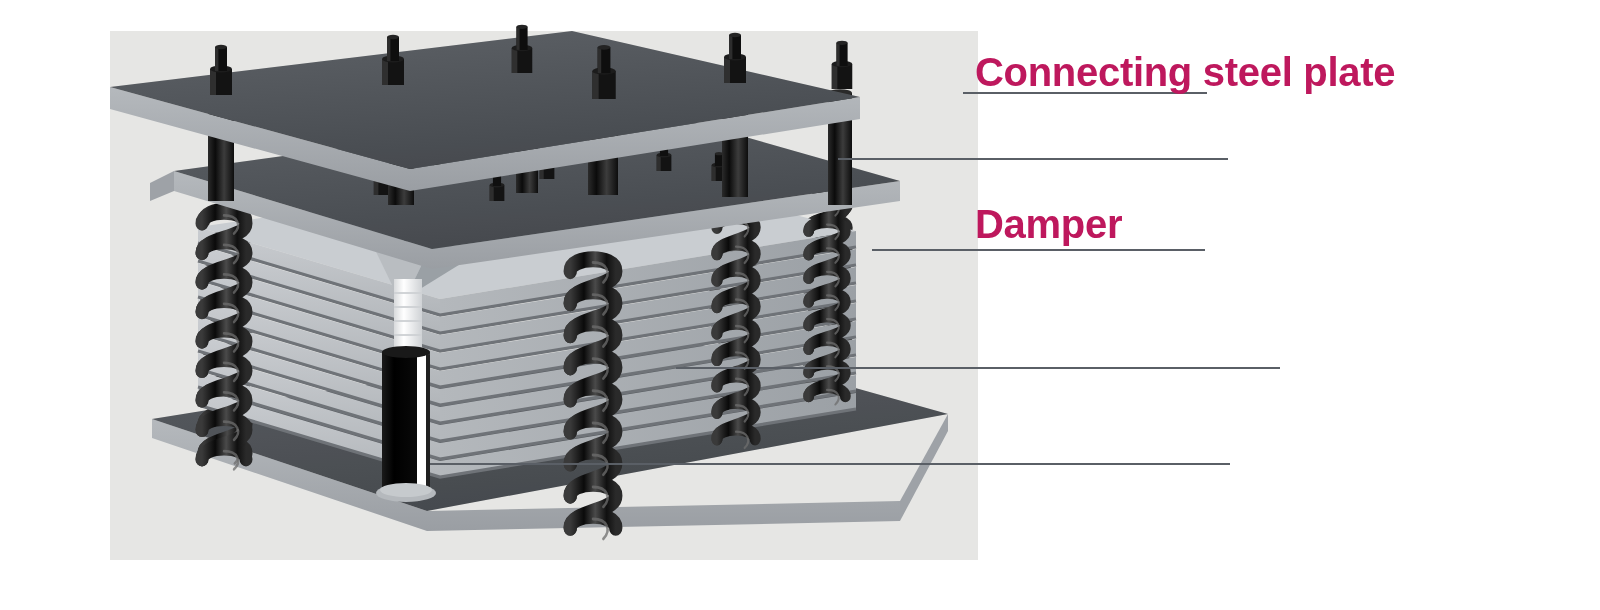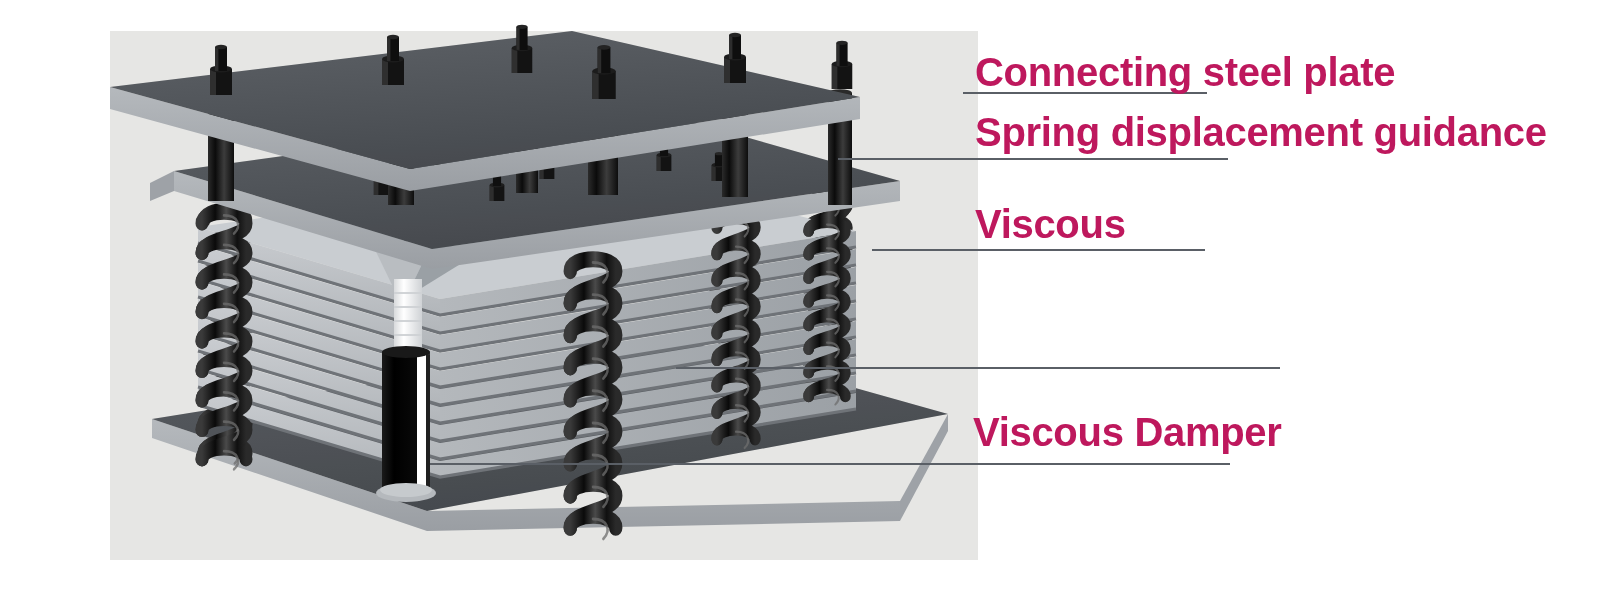--- a/index.html
+++ b/index.html
@@ -302,20 +302,18 @@
       <line x1="963" y1="93" x2="1207" y2="93"></line>
       <line x1="838" y1="159" x2="1228" y2="159"></line>
       <line x1="872" y1="250" x2="1205" y2="250"></line>
       <line x1="676" y1="368" x2="1280" y2="368"></line>
       <line x1="430" y1="464" x2="1230" y2="464"></line>
     </g>
   </svg>
 
   <div class="label-text" style="left:975px;top:52px;">Connecting steel plate</div>
 
-  <div class="label-text" style="left:975px;top:112px;">Spring displacement guidance</div>
-
-  <div class="label-text" style="left:975px;top:204px;">Viscous</div>
-
-
-  <div class="label-text" style="left:973px;top:412px;">Viscous Damper</div>
+
+  <div class="label-text" style="left:975px;top:204px;">Damper</div>
+
+
 
 </div>
 
 </body></html>

